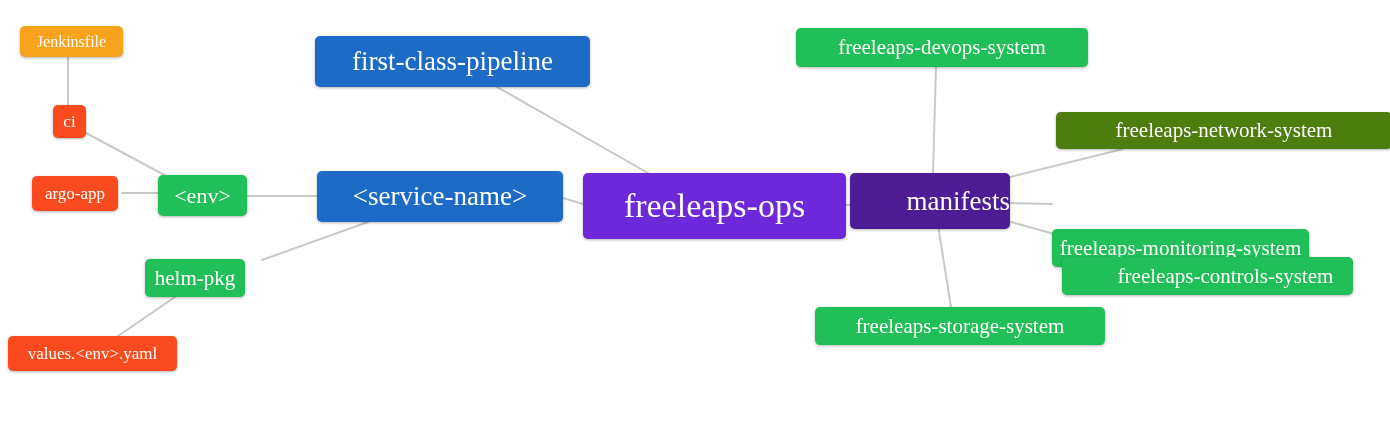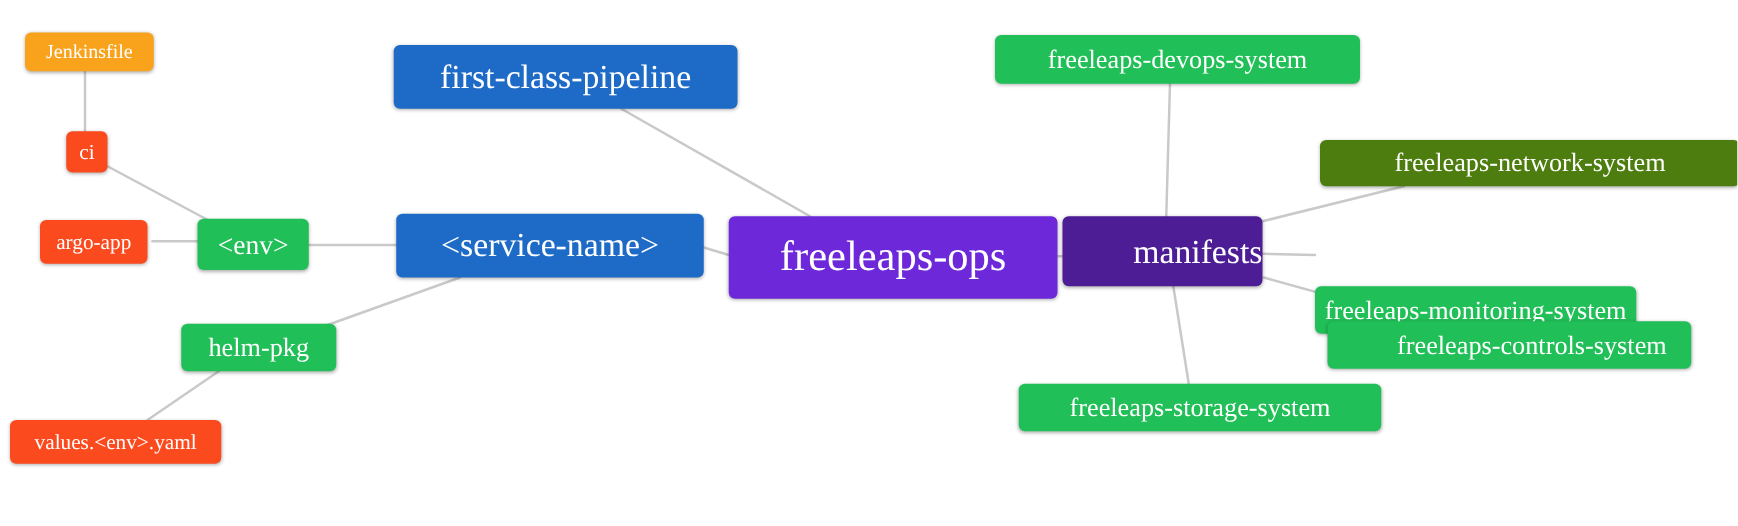--- a/index.html
+++ b/index.html
@@ -50,21 +50,21 @@
     </div>
     <div class="node" style="left: 53px; top: 105px; width: 33px; height: 33px; font-size: 17px; background: rgb(251, 74, 30);">
       <span>ci</span>
     </div>
     <div class="node" style="left: 32px; top: 176px; width: 86px; height: 35px; font-size: 17px; background: rgb(251, 74, 30); text-align: center;">
       <span>argo-app</span>
     </div>
     <div class="node" style="left: 158px; top: 175px; width: 89px; height: 41px; font-size: 22px; background: rgb(33, 191, 87); text-align: center;">
       <span>&lt;env&gt;</span>
     </div>
-    <div class="node" style="left: 145px; top: 259px; width: 124px; height: 38px; font-size: 21px; background: rgb(33, 191, 87);">
+    <div class="node" style="left: 145px; top: 259px; width: 100px; height: 38px; font-size: 21px; background: rgb(33, 191, 87);">
       <span>helm-pkg</span>
     </div>
     <div class="node" style="left: 315px; top: 36px; width: 275px; height: 51px; font-size: 27px; background: rgb(29, 107, 198);">
       <span>first-class-pipeline</span>
     </div>
     <div class="node" style="left: 8px; top: 336px; width: 169px; height: 35px; font-size: 17px; background: rgb(251, 74, 30);">
       <span>values.&lt;env&gt;.yaml</span>
     </div>
     <div class="node" style="left: 317px; top: 171px; width: 246px; height: 51px; font-size: 27px; background: rgb(29, 107, 198);">
       <span>&lt;service-name&gt;</span>

